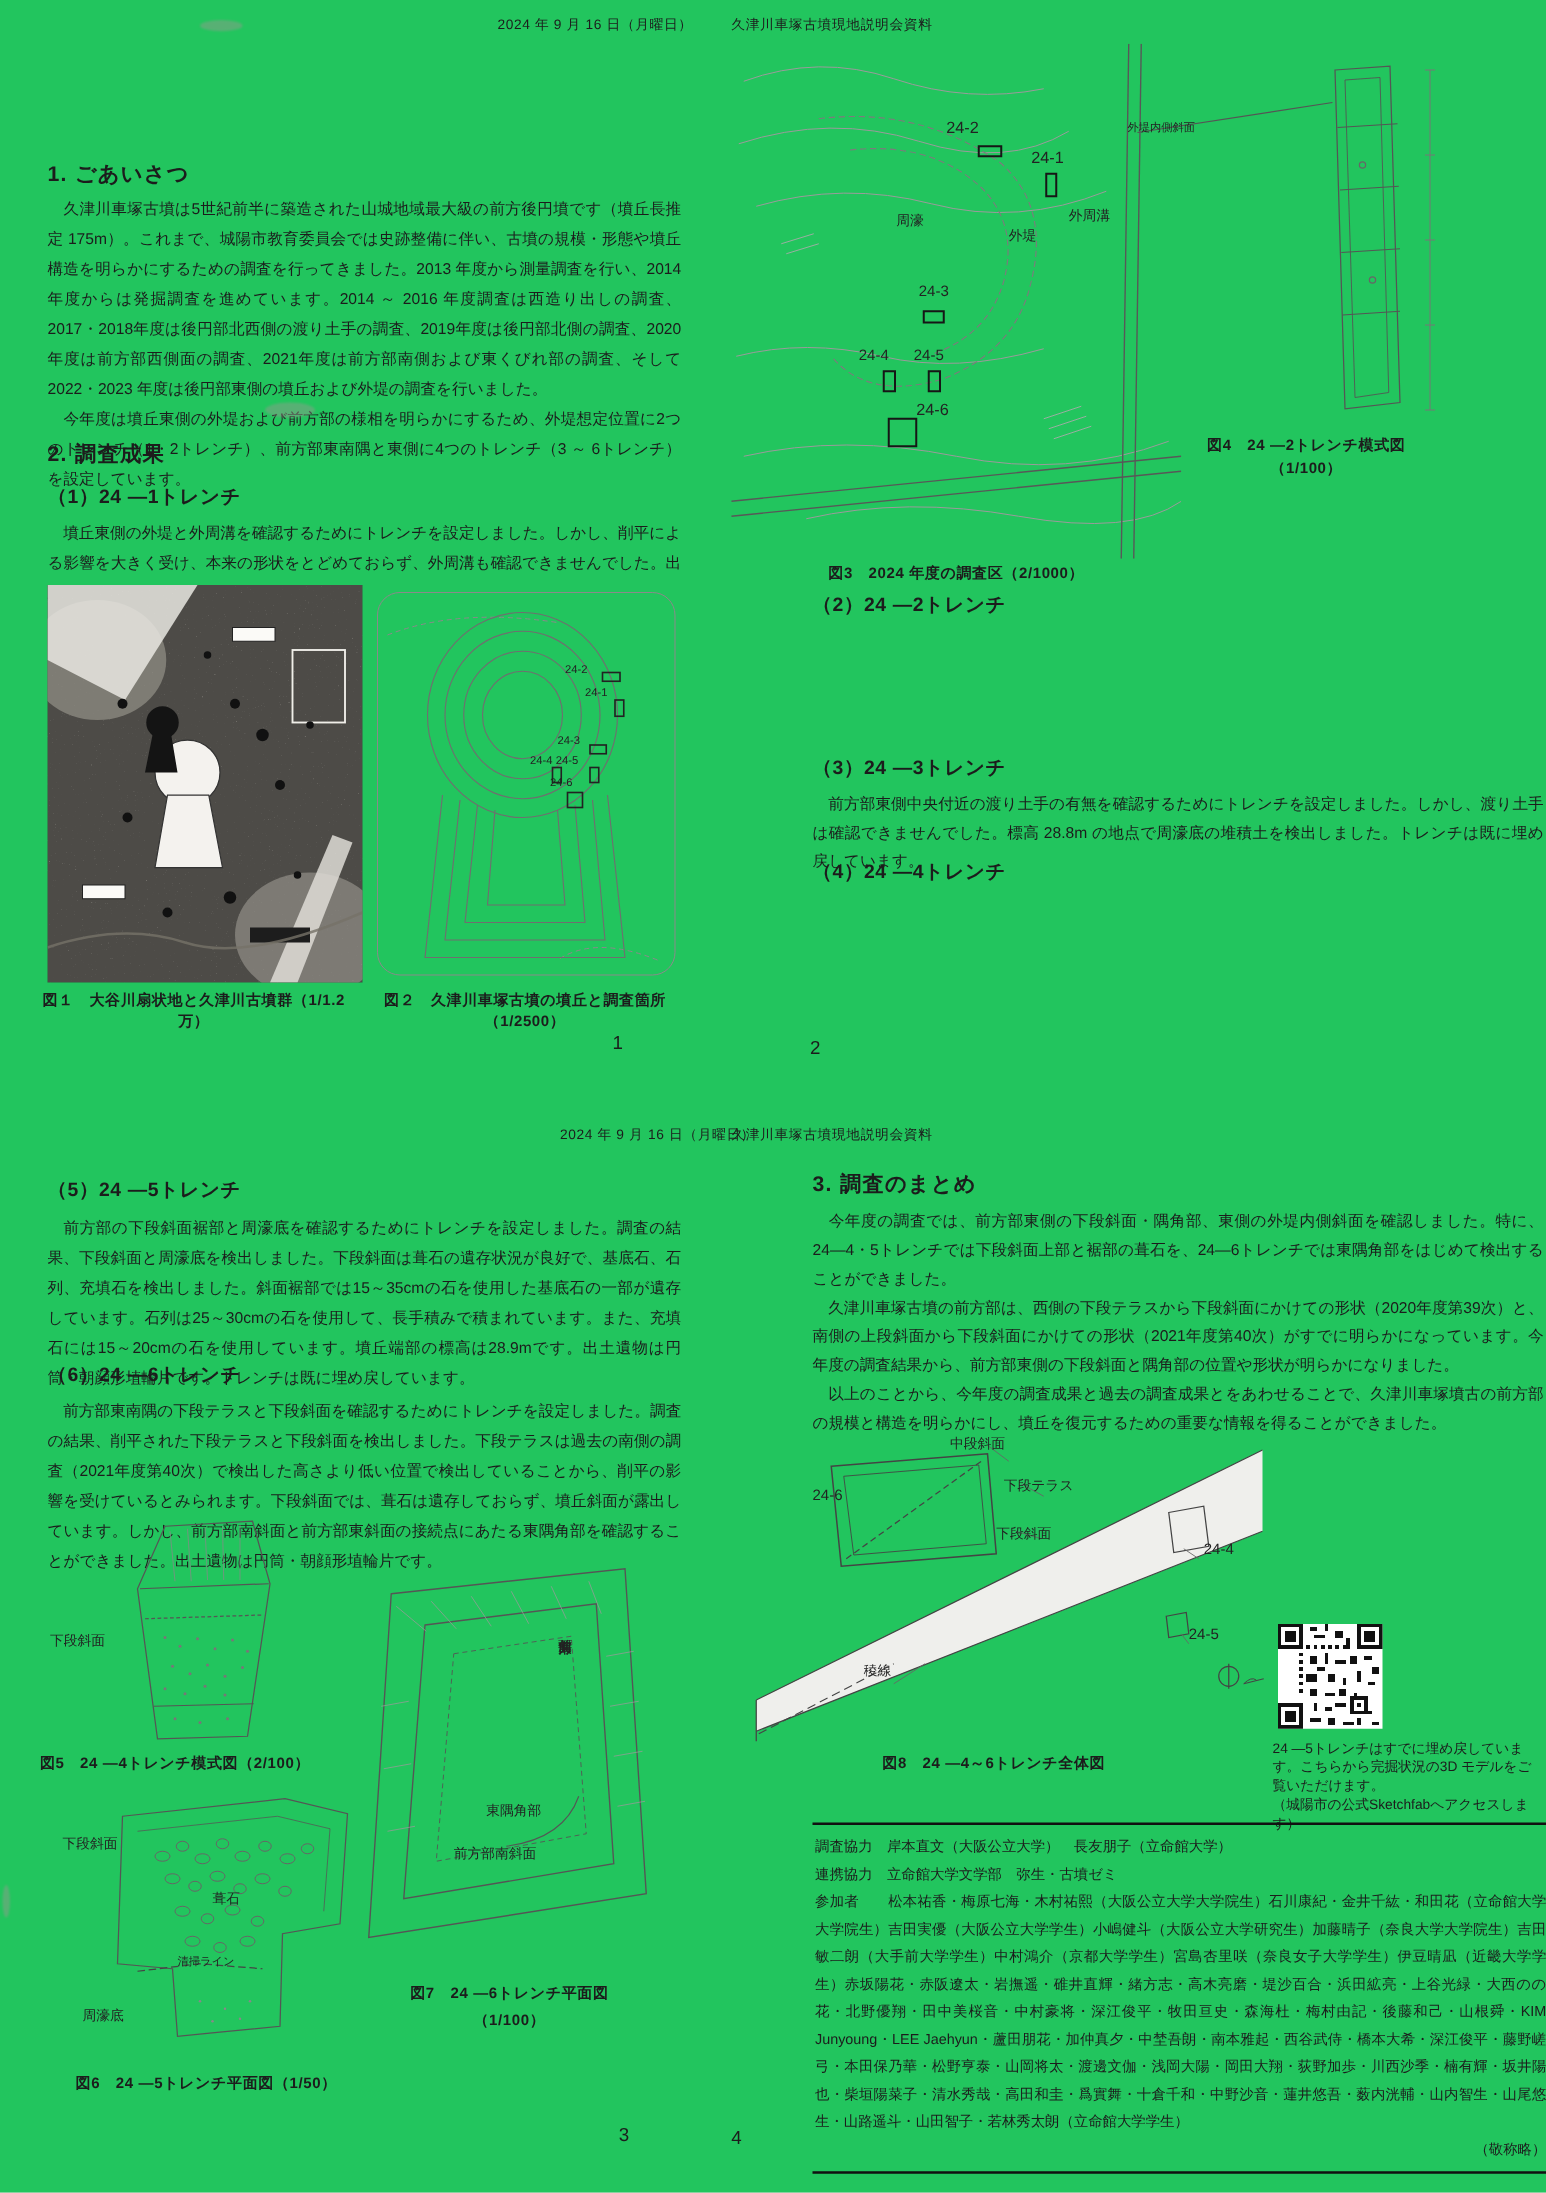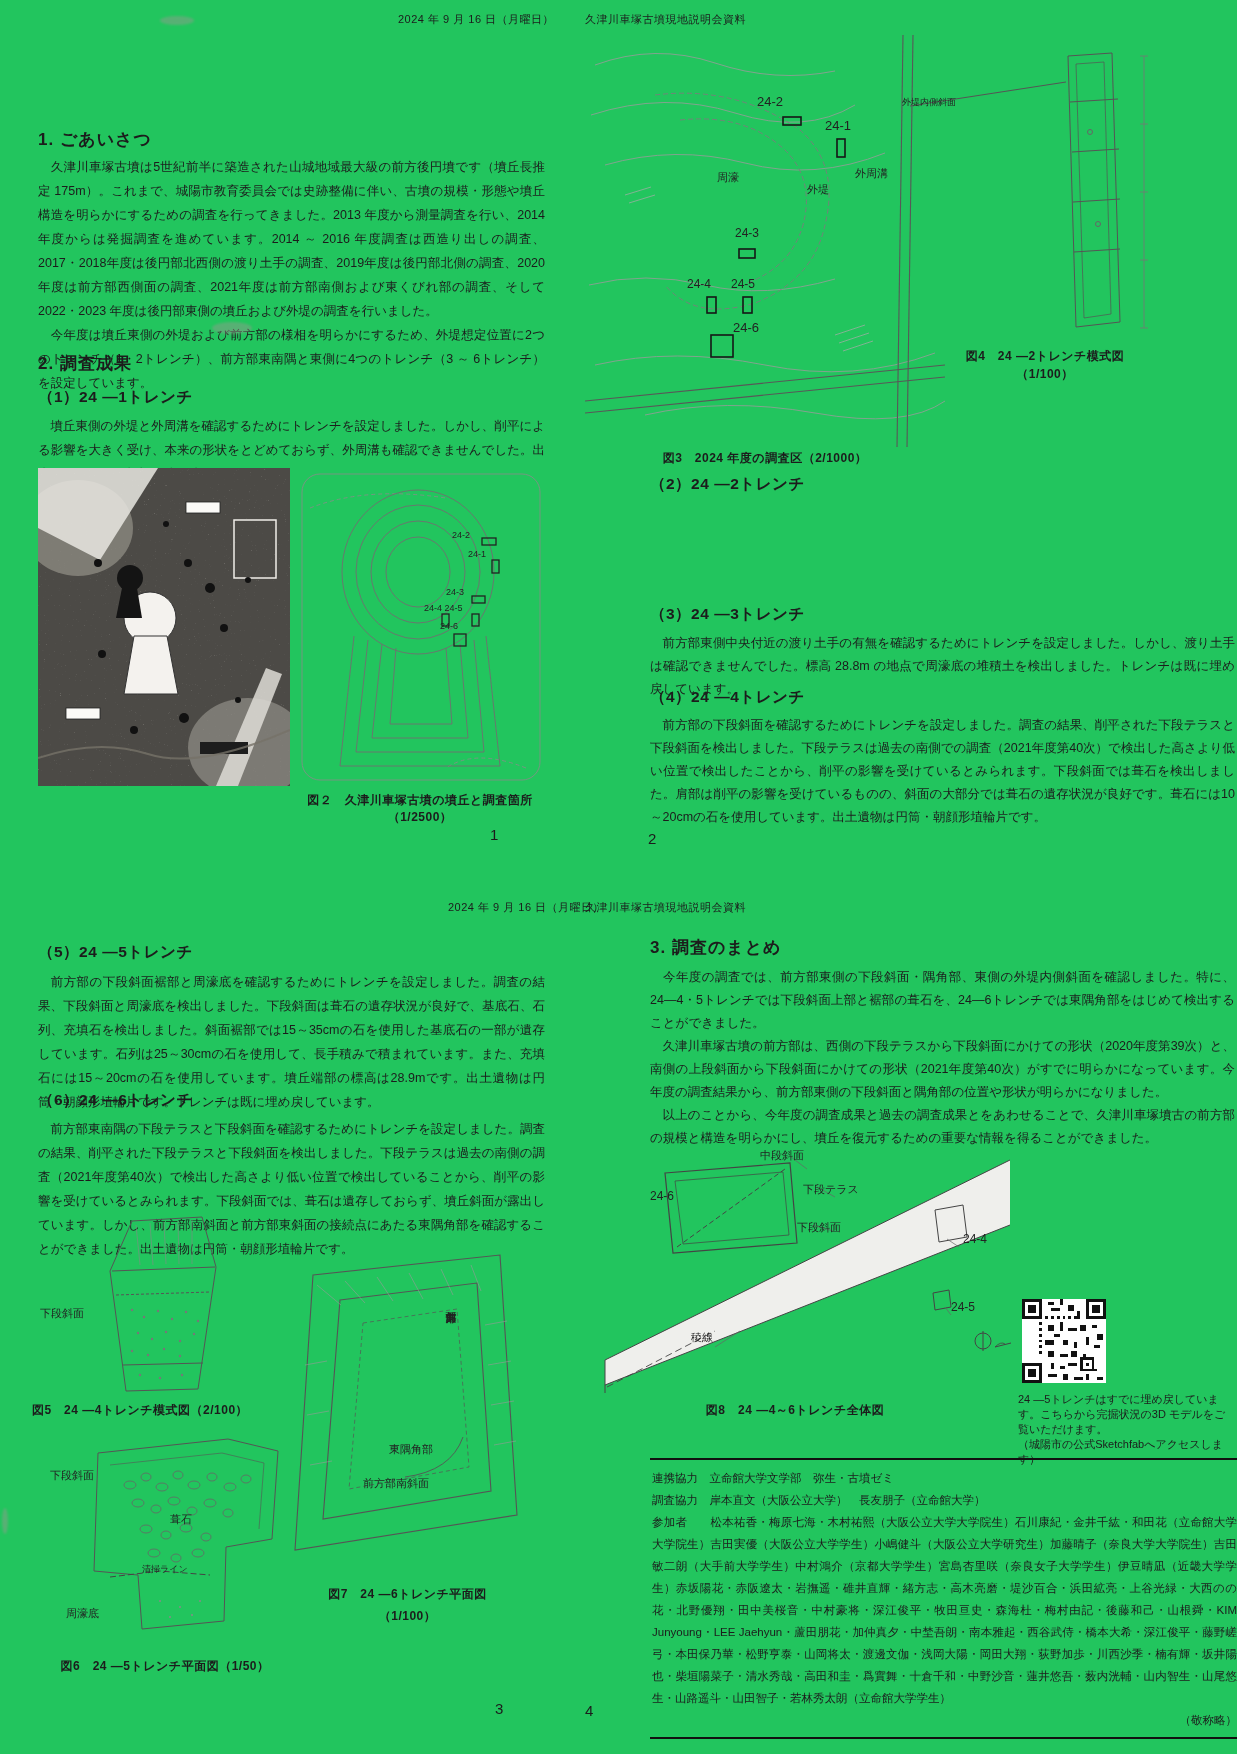--- a/index.html
+++ b/index.html
@@ -118,20 +118,21 @@
         <rect x="158" y="166" width="12" height="12"></rect>
       </g>
     </svg>
     <span class="fig-label tiny" style="left:156px;top:63px;">24-2</span>
     <span class="fig-label tiny" style="left:172px;top:82px;">24-1</span>
     <span class="fig-label tiny" style="left:150px;top:120px;">24-3</span>
     <span class="fig-label tiny" style="left:128px;top:136px;">24-4 24-5</span>
     <span class="fig-label tiny" style="left:144px;top:154px;">24-6</span>
   </div>
 
+  <div class="abs caption" style="left:20px;top:792px;width:270px;">図１　大谷川扇状地と久津川古墳群（1/1.2 万）</div>
   <div class="abs caption" style="left:290px;top:792px;width:260px;">図２　久津川車塚古墳の墳丘と調査箇所（1/2500）</div>
   <div class="abs pageno" style="left:490px;top:826px;">1</div>
 
   <div class="abs hdr" style="left:585px;top:12px;">久津川車塚古墳現地説明会資料</div>
 
   <div class="fig" style="left:585px;top:35px;width:360px;height:412px;">
     <svg width="360" height="412" viewBox="0 0 360 412">
       <g stroke="#9b9b9b" fill="none" stroke-width="0.8">
         <path d="M10,30 Q70,8 130,28 T250,36"></path>
         <path d="M6,80 Q80,56 150,78 T270,70"></path>
@@ -204,23 +205,20 @@
   </div>
   <div class="abs caption" style="left:930px;top:348px;width:230px;">図4　24 ―2トレンチ模式図</div>
   <div class="abs caption" style="left:930px;top:366px;width:230px;">（1/100）</div>
 
   <div class="abs trench-h" style="left:650px;top:474px;">（2）24 ―2トレンチ</div>
   <div class="abs trench-h" style="left:650px;top:604px;">（3）24 ―3トレンチ</div>
   <div class="abs body-text bt23" style="left:650px;top:632px;width:585px;">
     <p>　前方部東側中央付近の渡り土手の有無を確認するためにトレンチを設定しました。しかし、渡り土手は確認できませんでした。標高 28.8m の地点で周濠底の堆積土を検出しました。トレンチは既に埋め戻しています。</p>
   </div>
   <div class="abs trench-h" style="left:650px;top:687px;">（4）24 ―4トレンチ</div>
-  <div class="abs body-text bt23" style="left:650px;top:714px;width:585px;">
-    <p>　前方部の下段斜面を確認するためにトレンチを設定しました。調査の結果、削平された下段テラスと下段斜面を検出しました。下段テラスは過去の南側での調査（2021年度第40次）で検出した高さより低い位置で検出したことから、削平の影響を受けているとみられます。下段斜面では葺石を検出しました。肩部は削平の影響を受けているものの、斜面の大部分では葺石の遺存状況が良好です。葺石には10～20cmの石を使用しています。出土遺物は円筒・朝顔形埴輪片です。</p>
-  </div>
   <div class="abs pageno" style="left:648px;top:830px;">2</div>
 
   <div class="abs small" style="left:448px;top:900px;">2024 年 9 月 16 日（月曜日）</div>
 
   <div class="abs trench-h" style="left:38px;top:942px;">（5）24 ―5トレンチ</div>
   <div class="abs body-text" style="left:38px;top:970px;width:507px;">
     <p>　前方部の下段斜面裾部と周濠底を確認するためにトレンチを設定しました。調査の結果、下段斜面と周濠底を検出しました。下段斜面は葺石の遺存状況が良好で、基底石、石列、充填石を検出しました。斜面裾部では15～35cmの石を使用した基底石の一部が遺存しています。石列は25～30cmの石を使用して、長手積みで積まれています。また、充填石には15～20cmの石を使用しています。墳丘端部の標高は28.9mです。出土遺物は円筒・朝顔形埴輪片です。トレンチは既に埋め戻しています。</p>
   </div>
 
   <div class="abs trench-h" style="left:38px;top:1090px;">（6）24 ―6トレンチ</div>
@@ -456,22 +454,22 @@
       <rect x="21" y="21" width="3" height="3" fill="#fff"></rect>
       <rect x="22" y="22" width="1" height="1" fill="#111"></rect>
     </svg>
   </div>
   <div class="abs" style="left:1018px;top:1392px;width:218px;font-size:11px;line-height:15px;">
     <p style="margin:0;">24 ―5トレンチはすでに埋め戻しています。こちらから完掘状況の3D モデルをご覧いただけます。</p>
     <p style="margin:0;">（城陽市の公式Sketchfabへアクセスします）</p>
   </div>
 
   <div class="abs credits" style="left:650px;top:1458px;width:585px;">
+    <p><span>調査協力</span>　<span>岸本直文（大阪公立大学）　長友朋子（立命館大学）</span></p>
     <p><span>連携協力</span>　<span>立命館大学文学部　弥生・古墳ゼミ</span></p>
-    <p><span>調査協力</span>　<span>岸本直文（大阪公立大学）　長友朋子（立命館大学）</span></p>
     <p><span>参加者</span>　　<span>松本祐香・梅原七海・木村祐熙（大阪公立大学大学院生）石川康紀・金井千紘・和田花（立命館大学大学院生）吉田実優（大阪公立大学学生）小嶋健斗（大阪公立大学研究生）加藤晴子（奈良大学大学院生）吉田敏二朗（大手前大学学生）中村鴻介（京都大学学生）宮島杏里咲（奈良女子大学学生）伊豆晴凪（近畿大学学生）赤坂陽花・赤阪遼太・岩撫遥・碓井直輝・緒方志・高木亮磨・堤沙百合・浜田絋亮・上谷光緑・大西のの花・北野優翔・田中美桜音・中村豪将・深江俊平・牧田亘史・森海杜・梅村由記・後藤和己・山根舜・KIM Junyoung・LEE Jaehyun・蘆田朋花・加仲真夕・中埜吾朗・南本雅起・西谷武侍・橋本大希・深江俊平・藤野嵯弓・本田保乃華・松野亨泰・山岡将太・渡邊文伽・浅岡大陽・岡田大翔・荻野加歩・川西沙季・楠有輝・坂井陽也・柴垣陽菜子・清水秀哉・高田和圭・爲實舞・十倉千和・中野沙音・蓮井悠吾・薮内洸輔・山内智生・山尾悠生・山路遥斗・山田智子・若林秀太朗（立命館大学学生）</span></p>
     <p class="suffix">（敬称略）</p>
   </div>
   <div class="abs pageno" style="left:585px;top:1702px;">4</div>
 
   <div class="abs artifact" style="left:2px;top:1508px;width:6px;height:26px;"></div>
   <div class="abs artifact" style="left:212px;top:322px;width:40px;height:12px;"></div>
 
 </div>
 

